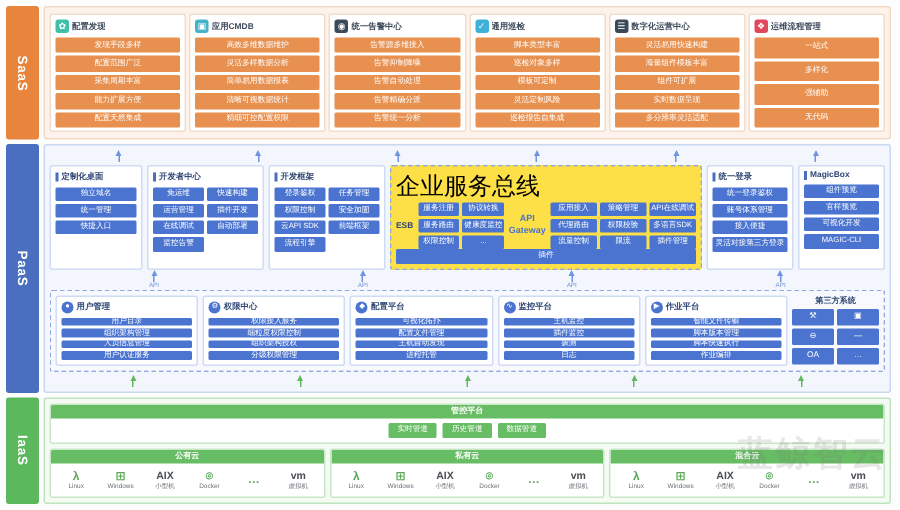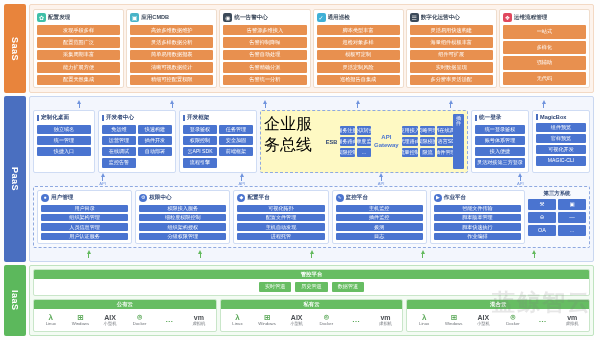--- a/index.html
+++ b/index.html
@@ -115,25 +115,25 @@
     padding: 2px 1px; line-height: 1;
     white-space: nowrap; overflow: hidden;
     display: flex; align-items: center; justify-content: center;
   }
   .grid2 { display: grid; grid-template-columns: 1fr 1fr; gap: 2px; }
   .col1 { display: flex; flex-direction: column; gap: 2px; }
 
   
   .esb {
     flex: 1 1 auto; min-width: 0;
-    background: #fef9c3;
+    background: #fde047;
     border: 1px dashed #8fa9e0;
     border-radius: 2px;
     padding: 3px;
-    display: flex; flex-direction: row; gap: 0;
+    display: flex; flex-direction: column; gap: 0;
   }
   .esb-inner { display: flex; gap: 3px; align-items: center; flex: 1 1 auto; }
   .esb-lbl {
     font-size: 5.6px; font-weight: bold; color: #2f4674; flex: 0 0 auto;
   }
   .esb-gw {
     font-size: 6px; font-weight: bold; color: #4a74d0;
     flex: 0 0 auto; text-align: center; line-height: 1.25;
   }
   .esb-grid { display: grid; grid-template-columns: 1fr 1fr; gap: 2px; flex: 1 1 auto; min-width: 0; }

